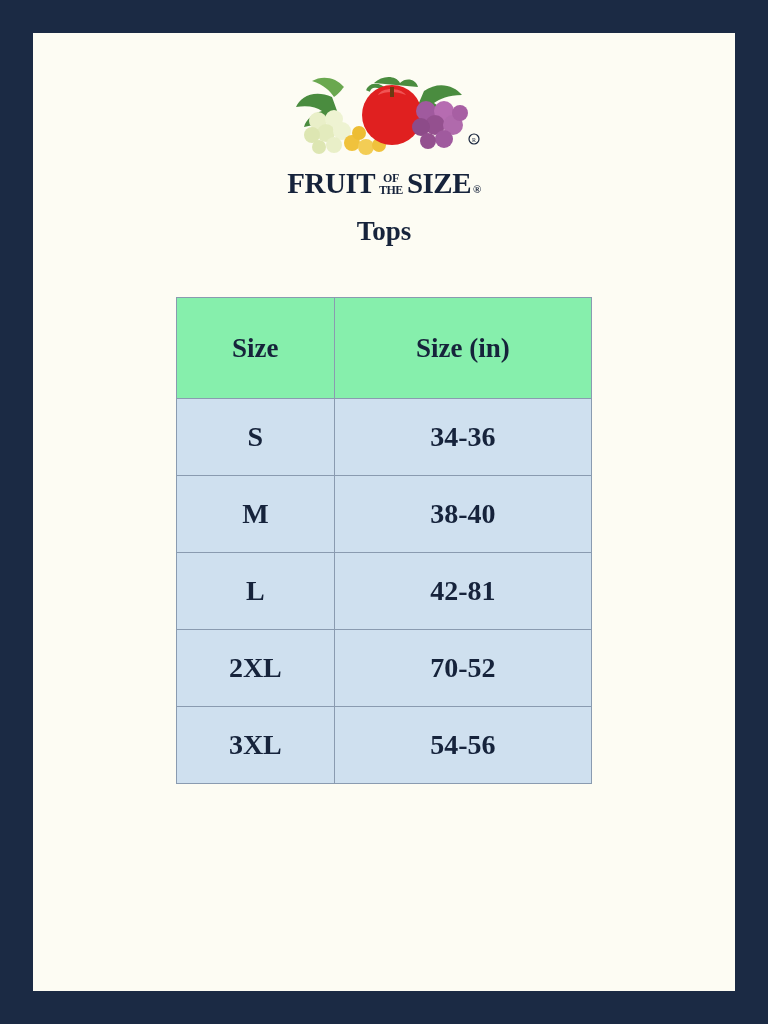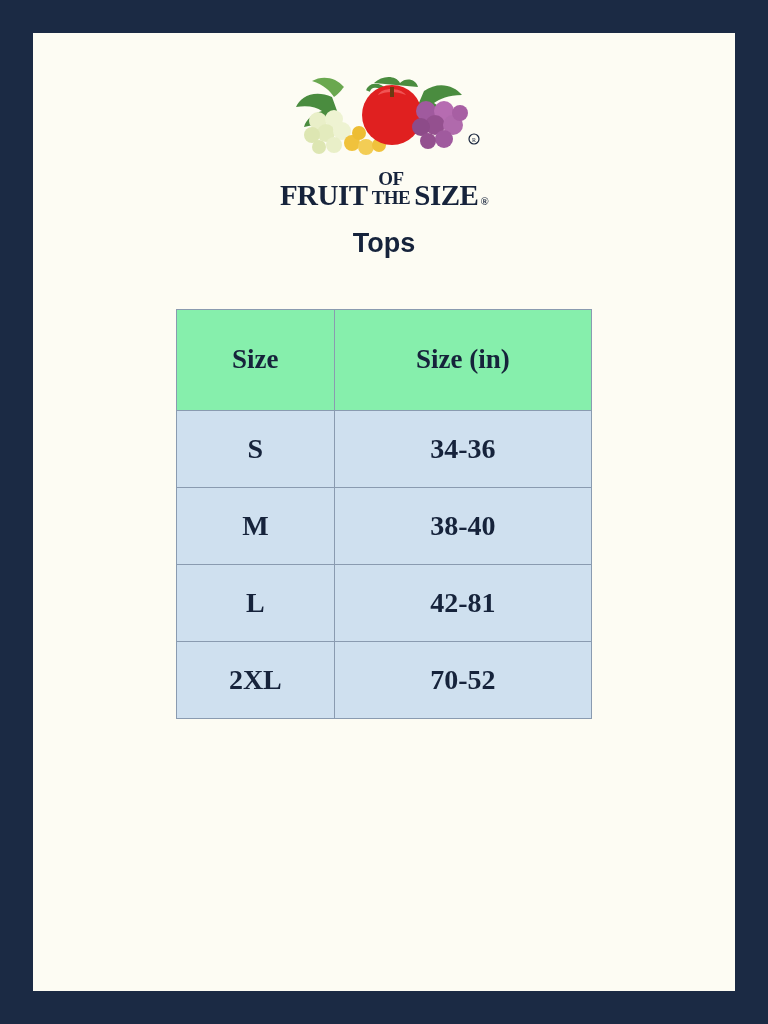--- a/index.html
+++ b/index.html
@@ -65,42 +65,42 @@
     display: flex;
     flex-direction: column;
     align-items: center;
     justify-content: flex-end;
     margin: 0 4px 2px 4px;
     line-height: 1.02;
   }
   .logo-word .stack span {
     font-family: "Liberation Serif", serif;
     font-weight: bold;
-    font-size: 19px;
+    font-size: 12px;
   }
   .logo-word .reg {
     font-size: 11px;
     margin-left: 2px;
     margin-bottom: 3px;
     font-weight: bold;
   }
 
   
   .title {
     margin-top: 52px;
     font-family: "Liberation Serif", serif;
     font-weight: bold;
     font-size: 41px;
     color: #16233b;
     letter-spacing: 0.5px;
     text-align: center;
   }
   .subtitle {
     margin-top: 18px;
-    font-family: Liberation Sans, sans-serif;
+    font-family: Liberation Serif, serif;
     font-weight: bold;
     font-size: 27px;
     color: #16233b;
     text-align: right;
   }
 
   
   .table-wrap {
     margin-top: 50px;
     width: 416px;
@@ -212,18 +212,22 @@
             <td>38-40</td>
           </tr>
           <tr>
             <td>L</td>
             <td>42-81</td>
           </tr>
           <tr>
             <td>2XL</td>
             <td>70-52</td>
           </tr>
+          <tr>
+            <td>3XL</td>
+            <td>54-56</td>
+          </tr>
         </tbody>
       </table>
     </div>
 
   </div>
 </div>
 
 </body></html>

